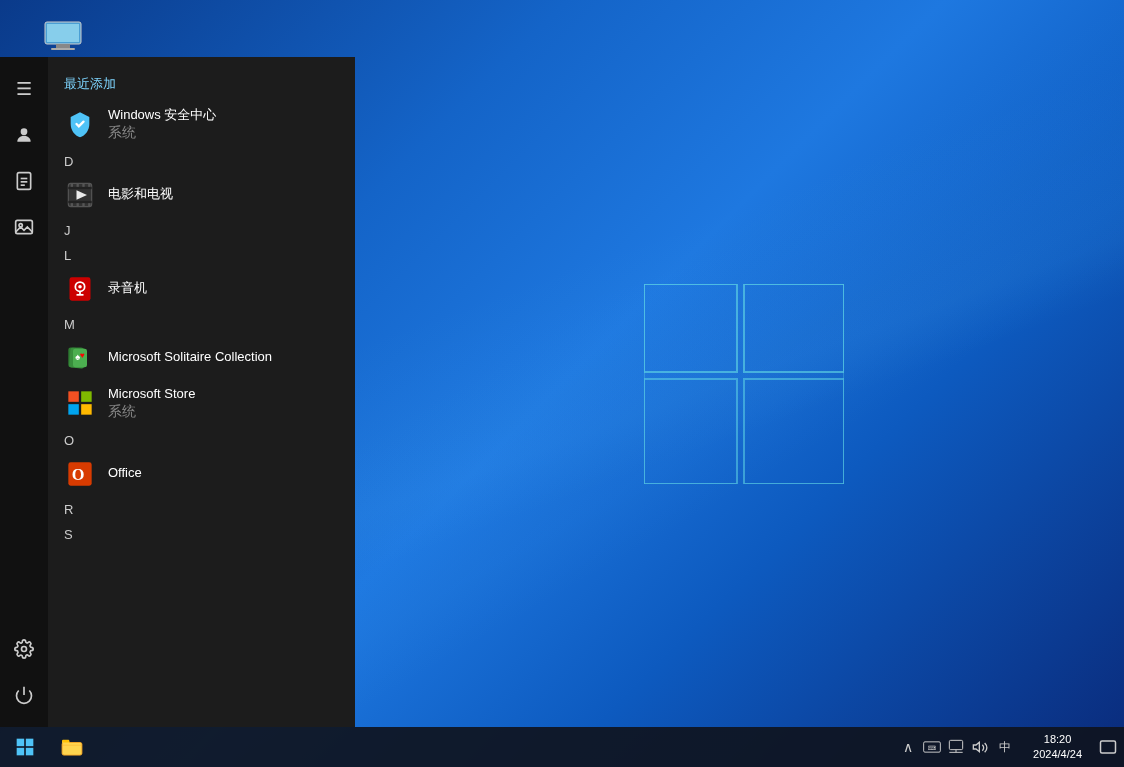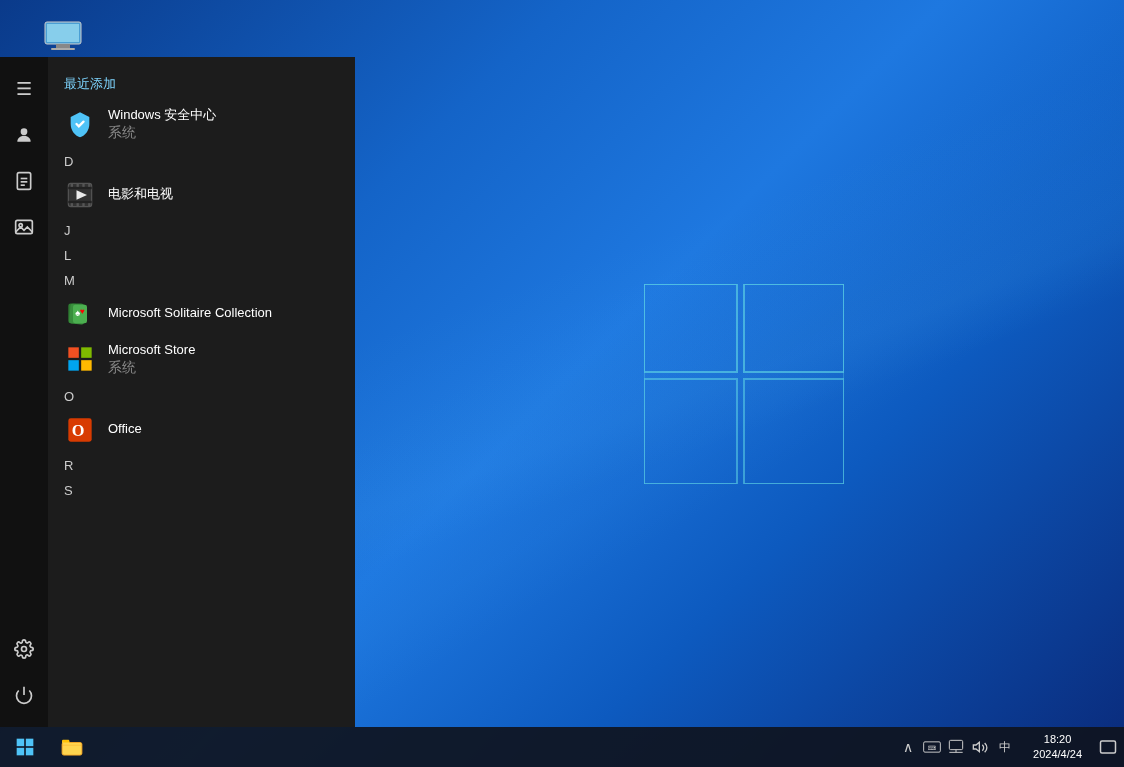--- a/index.html
+++ b/index.html
@@ -407,20 +407,34 @@
         <div class="sm-app-text">
           <span class="sm-app-name">电影和电视</span>
         </div>
       </div>
 
       <div class="sm-section-letter">J</div>
 
 
       <div class="sm-section-letter">L</div>
 
+      <div class="sm-app-item">
+        <div class="sm-app-icon">
+          <svg width="28" height="28" viewBox="0 0 24 24">
+            <rect x="3" y="2" width="18" height="20" rx="2" fill="#c00"></rect>
+            <circle cx="12" cy="10" r="4" fill="none" stroke="white" stroke-width="1.5"></circle>
+            <circle cx="12" cy="10" r="1.5" fill="white"></circle>
+            <line x1="12" y1="14" x2="12" y2="17" stroke="white" stroke-width="1.5"></line>
+            <line x1="9" y1="17" x2="15" y2="17" stroke="white" stroke-width="1.5"></line>
+          </svg>
+        </div>
+        <div class="sm-app-text">
+          <span class="sm-app-name">录音机</span>
+        </div>
+      </div>
 
       <div class="sm-section-letter">M</div>
 
 
       <div class="sm-app-item">
         <div class="sm-app-icon">
           <svg width="28" height="28" viewBox="0 0 24 24">
             <rect x="2" y="3" width="13" height="17" rx="2" fill="#2e7d32"></rect>
             <rect x="4" y="3" width="13" height="17" rx="2" fill="#388e3c" transform="rotate(5 4 3)"></rect>
             <rect x="6" y="4" width="12" height="16" rx="2" fill="#4caf50"></rect>

